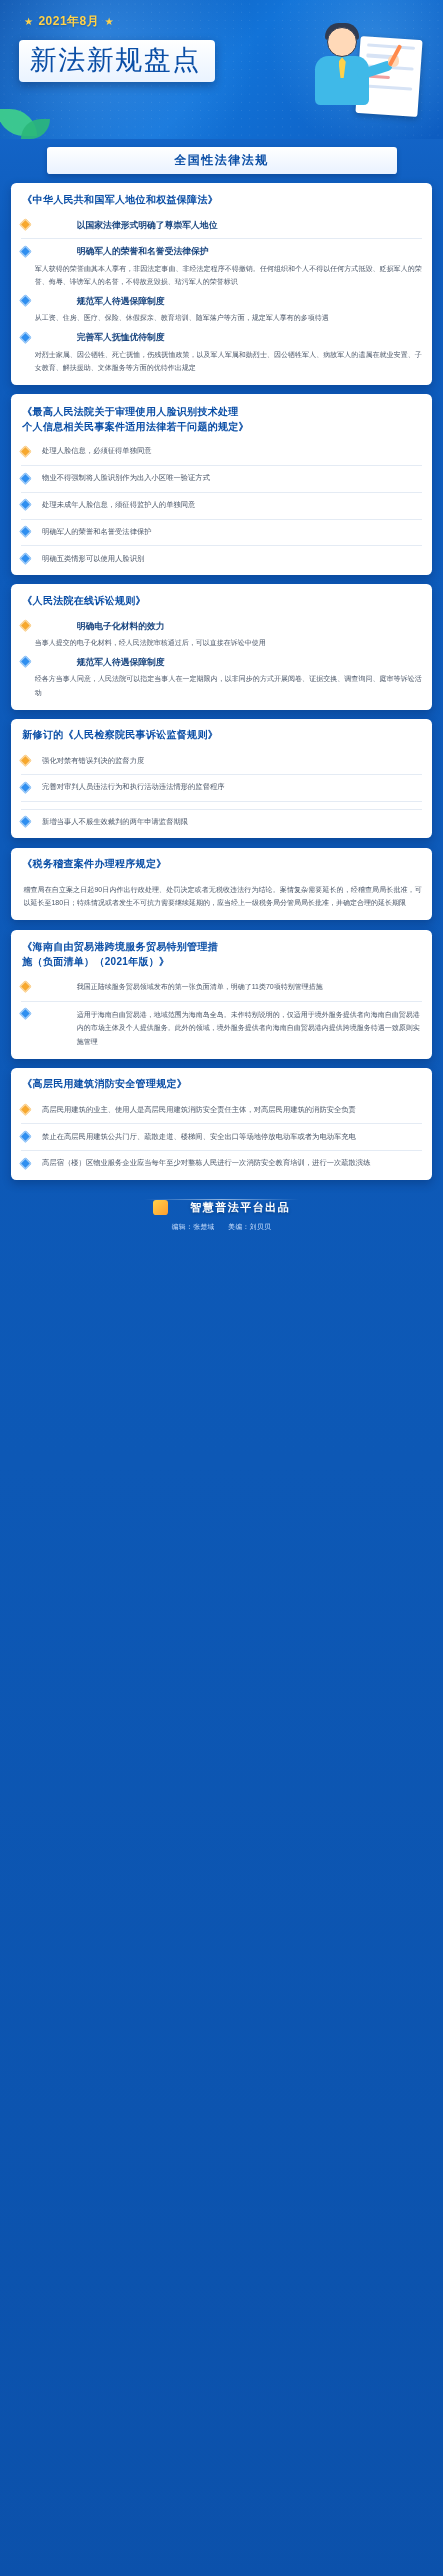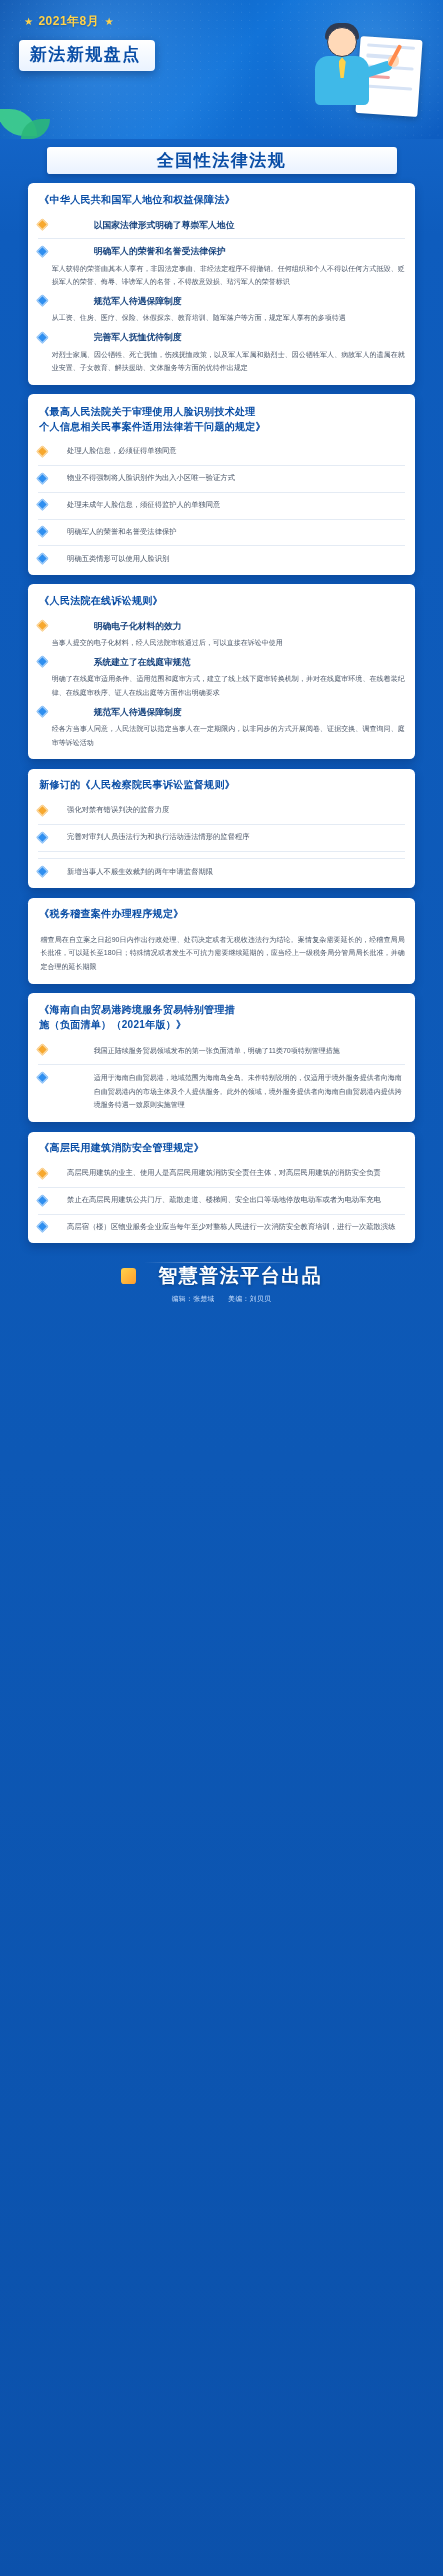--- a/index.html
+++ b/index.html
@@ -61,22 +61,22 @@
   }
   .title-plate {
     position: absolute;
     left: 18.5px; top: 40px;
     background: linear-gradient(180deg,#ffffff 0%, #eaf3ff 100%);
     border-radius: 4.1px;
     padding: 6.2px 14.4px 7.2px 11.3px;
     box-shadow: 0 3.1px 9.3px rgba(0,20,60,.35);
   }
   .title-plate .main-title {
-    font-size: 17px;
-    font-weight: bold;
+    font-size: 27px;
+    font-weight: normal;
     color: #0a4ea6;
     letter-spacing: 1.5px;
     line-height: 1.05;
   }
   .hdr-person {
     position: absolute;
     right: 17.5px; top: 11.3px;
     width: 129px; height: 124px;
   }
   
@@ -165,26 +165,26 @@
     position: absolute; top: 5.7px;
     width: 15.5px; height: 15.5px;
     background: #1f7fe0;
     transform: rotate(45deg);
     border-radius: 2.1px;
     z-index: -1;
   }
   .banner::before { left: -7.2px; }
   .banner::after { right: -7.2px; }
   .banner-text {
-    font-size: 17px; font-weight: bold; color: #0a4ea6; letter-spacing: 1.5px;
+    font-size: 12px; font-weight: bold; color: #0a4ea6; letter-spacing: 1.5px;
   }
 
   
   .card {
-    width: 387px;
+    width: 421px;
     margin: 9.3px auto 0 auto;
     background: #ffffff;
     border-radius: 5.2px;
     padding: 8.2px 10.3px 10.3px 10.3px;
     box-shadow: 0 3.1px 8.2px rgba(0,20,60,.25);
   }
   .card-title {
     font-size: 10px;
     font-weight: bold;
     color: #0a4ea6;
@@ -212,39 +212,39 @@
     font-size: 8.8px; font-weight: bold; color: #19457f; line-height: 1.45; padding-left: 42px;
   }
   .item-body {
     margin: 3.6px 0 0 13.4px;
     font-size: 7px;
     line-height: 1.95;
     color: #4a5668;
     text-align: justify;
   }
   .simple-item {
-    display: flex; align-items: flex-start; gap: 20px;
+    display: flex; align-items: flex-start; gap: 12px;
     margin-top: 6.7px;
   }
   .simple-item .stext {
     font-size: 7.3px; color: #4a5668; line-height: 1.7;
   }
   .divider {
     height: 0.5px; background: #e4ebf4; margin: 7.2px 0 0 0;
   }
 
   
   .footer {
     margin-top: 18.5px;
     text-align: center;
     padding-bottom: 13.4px;
   }
   .footer-logo {
     display: inline-flex; align-items: center; gap: 22px;
-    color: #ffffff; font-size: 19px; font-weight: bold; letter-spacing: 1.5px;
+    color: #ffffff; font-size: 11px; font-weight: bold; letter-spacing: 1.5px;
     text-shadow: 0 1px 3.1px rgba(0,0,0,.3);
     justify-content: space-between;
   }
   .footer-badge {
     width: 15.5px; height: 15.5px; border-radius: 3.1px;
     background: linear-gradient(135deg,#ffd24a,#ff9d2e);
     display: inline-block;
   }
   .footer-credits {
     margin-top: 6.2px;
@@ -371,27 +371,20 @@
     <div class="card-title">《人民法院在线诉讼规则》</div>
 
     <div class="item">
       <div class="item-head">
         <span class="bullet orange"></span>
         <span class="htext">明确电子化材料的效力</span>
       </div>
       <div class="item-body">当事人提交的电子化材料，经人民法院审核通过后，可以直接在诉讼中使用</div>
     </div>
 
-    <div class="item">
-      <div class="item-head">
-        <span class="bullet"></span>
-        <span class="htext">系统建立了在线庭审规范</span>
-      </div>
-      <div class="item-body">明确了在线庭审适用条件、适用范围和庭审方式，建立了线上线下庭审转换机制，并对在线庭审环境、在线着装纪律、在线庭审秩序、证人在线出庭等方面作出明确要求</div>
-    </div>
 
     <div class="item">
       <div class="item-head">
         <span class="bullet"></span>
         <span class="htext">规范军人待遇保障制度</span>
       </div>
       <div class="item-body">经各方当事人同意，人民法院可以指定当事人在一定期限内，以非同步的方式开展阅卷、证据交换、调查询问、庭审等诉讼活动</div>
     </div>
   </div>
 

